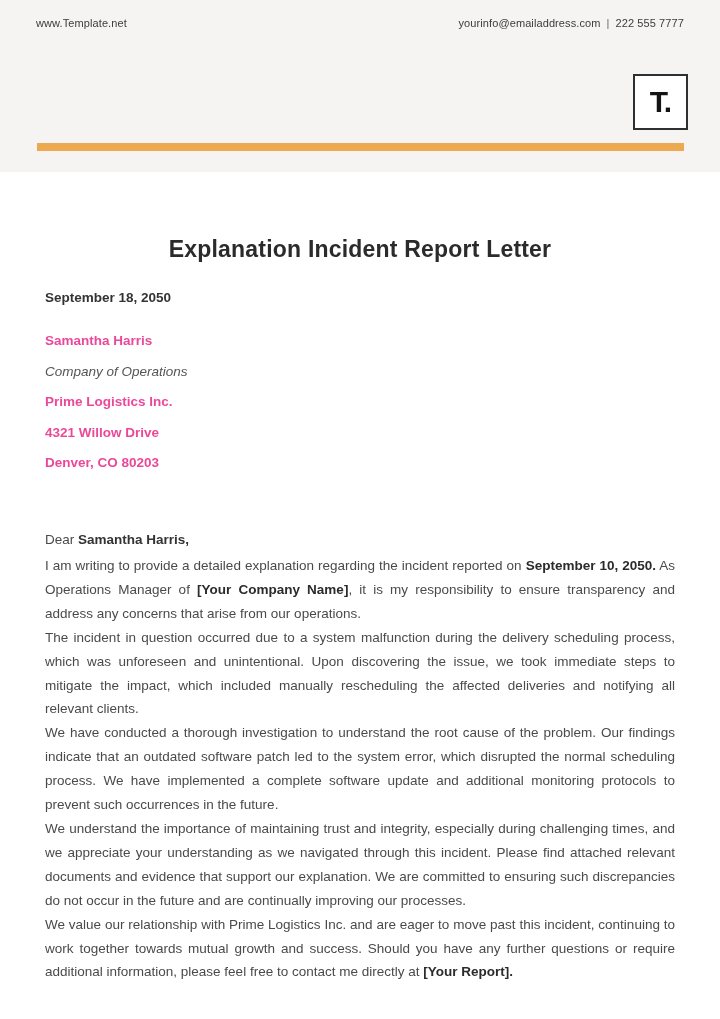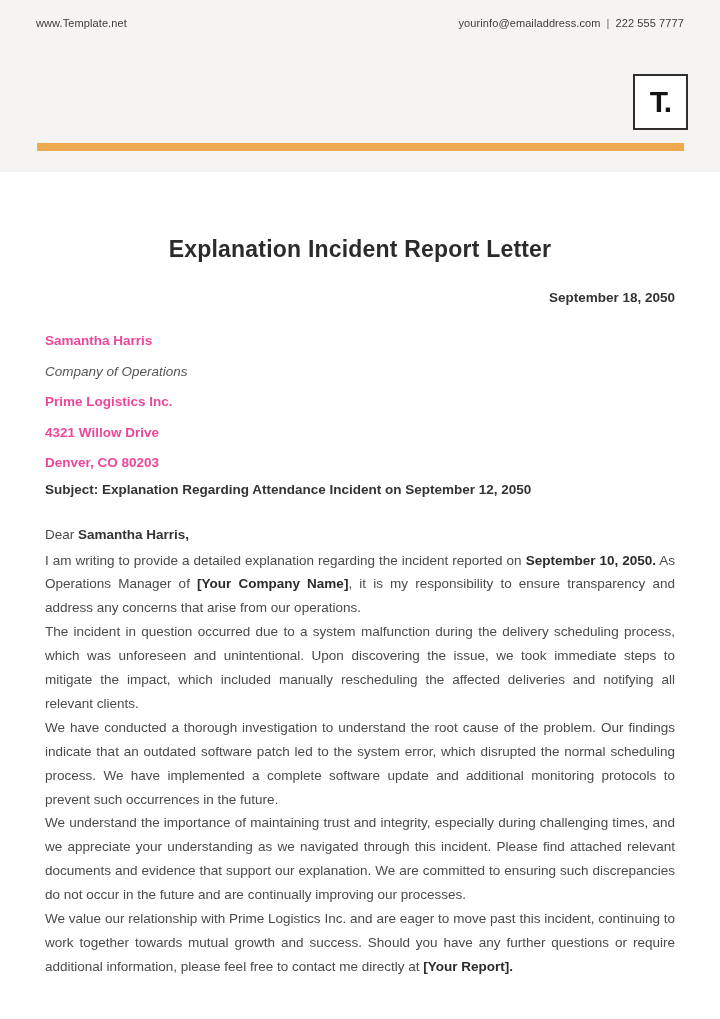--- a/index.html
+++ b/index.html
@@ -75,21 +75,20 @@
     line-height: 28px;
     font-weight: 700;
     color: var(--text-dark);
     letter-spacing: 0.2px;
   }
   .date-line {
     margin-top: 27px;
     font-size: 13.5px;
     font-weight: 700;
     color: #333333;
-    text-align: right;
   }
   .recipient-block { margin-top: 27px; }
   .recipient-line {
     font-size: 13.5px;
     font-weight: 700;
     color: #ec4899;
     line-height: 18px;
     margin-bottom: 12.5px;
   }
   .recipient-role {
@@ -98,21 +97,21 @@
     color: var(--text-muted);
   }
   .subject-line {
     margin-top: -4px;
     font-size: 13.5px;
     font-weight: 700;
     color: #333333;
     line-height: 18px;
   }
   .salutation {
-    margin-top: 28px;
+    margin-top: 60px;
     font-size: 13.5px;
     color: var(--text-body);
   }
   .salutation b { color: #333333; }
   .letter-body {
     margin-top: 7px;
     text-align: justify;
     font-size: 13.5px;
     line-height: 23.9px;
     color: var(--text-body);
@@ -144,21 +143,20 @@
     <h1 class="letter-title">Explanation Incident Report Letter</h1>
 
     <div class="date-line">September 18, 2050</div>
 
     <div class="recipient-block">
       <div class="recipient-line">Samantha Harris</div>
       <div class="recipient-line recipient-role">Company of Operations</div>
       <div class="recipient-line">Prime Logistics Inc.</div>
       <div class="recipient-line">4321 Willow Drive</div>
       <div class="recipient-line">Denver, CO 80203</div>
-      <div class="subject-line">Subject: Explanation Regarding Attendance Incident on September 12, 2050</div>
     </div>
 
     <div class="salutation"><span>Dear </span><b>Samantha Harris,</b></div>
 
     <div class="letter-body">
       <p><span>I am writing to provide a detailed explanation regarding the incident reported on </span><b>September 10, 2050.</b><span> As Operations Manager of </span><b>[Your Company Name]</b><span>, it is my responsibility to ensure transparency and address any concerns that arise from our operations.</span></p>
       <p><span>The incident in question occurred due to a system malfunction during the delivery scheduling process, which was unforeseen and unintentional. Upon discovering the issue, we took immediate steps to mitigate the impact, which included manually rescheduling the affected deliveries and notifying all relevant clients.</span></p>
       <p><span>We have conducted a thorough investigation to understand the root cause of the problem. Our findings indicate that an outdated software patch led to the system error, which disrupted the normal scheduling process. We have implemented a complete software update and additional monitoring protocols to prevent such occurrences in the future.</span></p>
       <p><span>We understand the importance of maintaining trust and integrity, especially during challenging times, and we appreciate your understanding as we navigated through this incident. Please find attached relevant documents and evidence that support our explanation. We are committed to ensuring such discrepancies do not occur in the future and are continually improving our processes.</span></p>
       <p><span>We value our relationship with Prime Logistics Inc. and are eager to move past this incident, continuing to work together towards mutual growth and success. Should you have any further questions or require additional information, please feel free to contact me directly at </span><b>[Your Report].</b></p>

